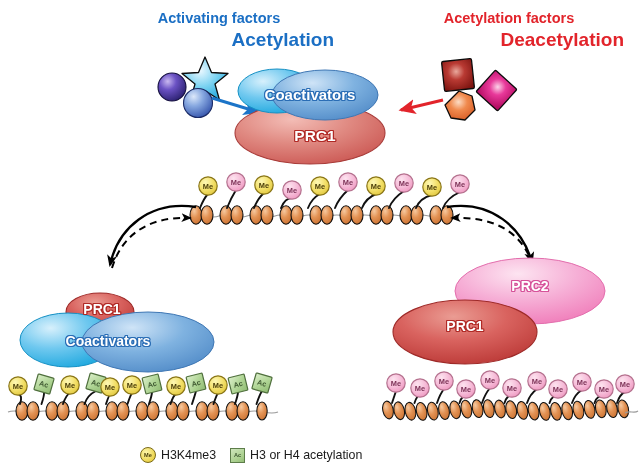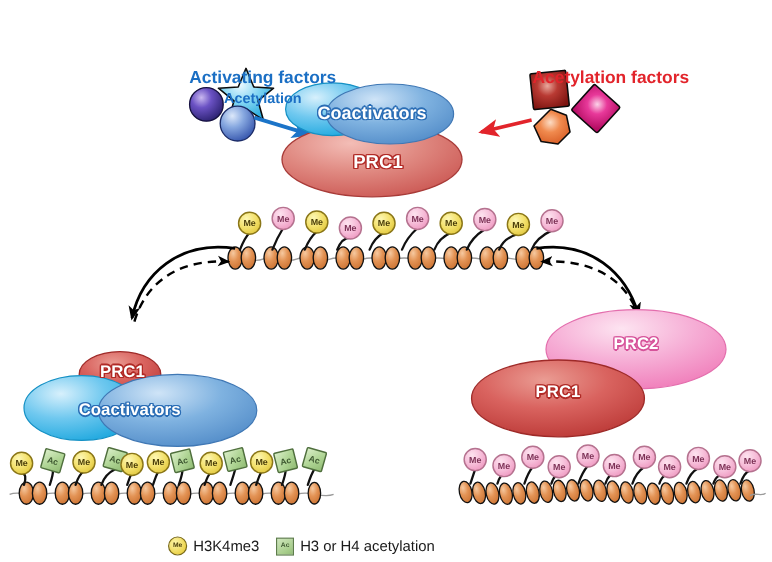--- a/index.html
+++ b/index.html
@@ -1,23 +1,23 @@
 <!DOCTYPE html>
 <html><head>
 <meta charset="utf-8">
 <style>
   html,body{margin:0;padding:0;background:#fff;}
   body{width:643px;height:468px;position:relative;overflow:hidden;
        font-family:"Liberation Sans",sans-serif;}
   .stage{position:absolute;left:0;top:0;width:643px;height:468px;}
   svg.layer{position:absolute;left:0;top:0;width:643px;height:468px;}
 
-  .hdr{position:absolute;text-align:center;font-weight:bold;line-height:1.28;margin-top:47px;}
+  .hdr{position:absolute;text-align:center;font-weight:bold;line-height:1.28;}
   .hdr .l1{font-size:14.5px;}
-  .hdr .l2{font-size:12px;}
+  .hdr .l2{font-size:19px;text-align:right;}
   #hdr-act{left:104px;top:9px;width:230px;color:#1b6fc4;}
   #hdr-rep{left:394px;top:9px;width:230px;color:#e2242b;}
 
   .cplabel{position:absolute;font-weight:bold;color:#fff;white-space:nowrap;
            pointer-events:none;text-align:center;}
   .ol-red{ text-shadow:
       -1.1px 0 0 #b02a26, 1.1px 0 0 #b02a26, 0 -1.1px 0 #b02a26, 0 1.1px 0 #b02a26,
       -1px -1px 0 #b02a26, 1px -1px 0 #b02a26, -1px 1px 0 #b02a26, 1px 1px 0 #b02a26;}
   .ol-blue{ text-shadow:
       -1.1px 0 0 #2a6db5, 1.1px 0 0 #2a6db5, 0 -1.1px 0 #2a6db5, 0 1.1px 0 #2a6db5,
@@ -367,20 +367,21 @@
       <path d="M625,413 C630,410 634,414 638,411" fill="none" stroke="#9a9a9a" stroke-width="1.1"></path>
     </g>
   </svg>
 
   <div class="hdr" id="hdr-act">
     <div class="l1">Activating factors</div>
     <div class="l2">Acetylation</div>
   </div>
   <div class="hdr" id="hdr-rep">
     <div class="l1">Acetylation factors</div>
+    <div class="l2">Deacetylation</div>
   </div>
 
   <div class="cplabel ol-blue" id="lbl-coact-top">Coactivators</div>
   <div class="cplabel ol-red" id="lbl-prc1-top">PRC1</div>
   <div class="cplabel ol-red" id="lbl-prc1-bl">PRC1</div>
   <div class="cplabel ol-blue" id="lbl-coact-bl">Coactivators</div>
   <div class="cplabel ol-pink" id="lbl-prc2-br">PRC2</div>
   <div class="cplabel ol-red" id="lbl-prc1-br">PRC1</div>
 
   <div class="legend">

